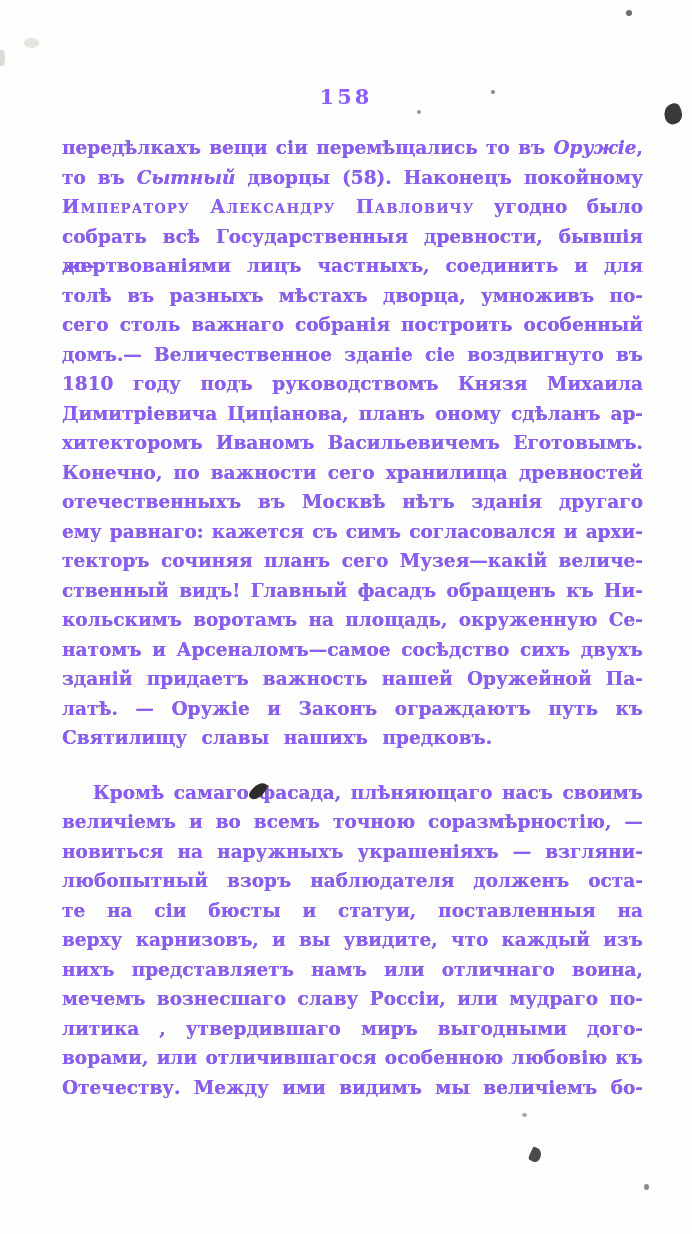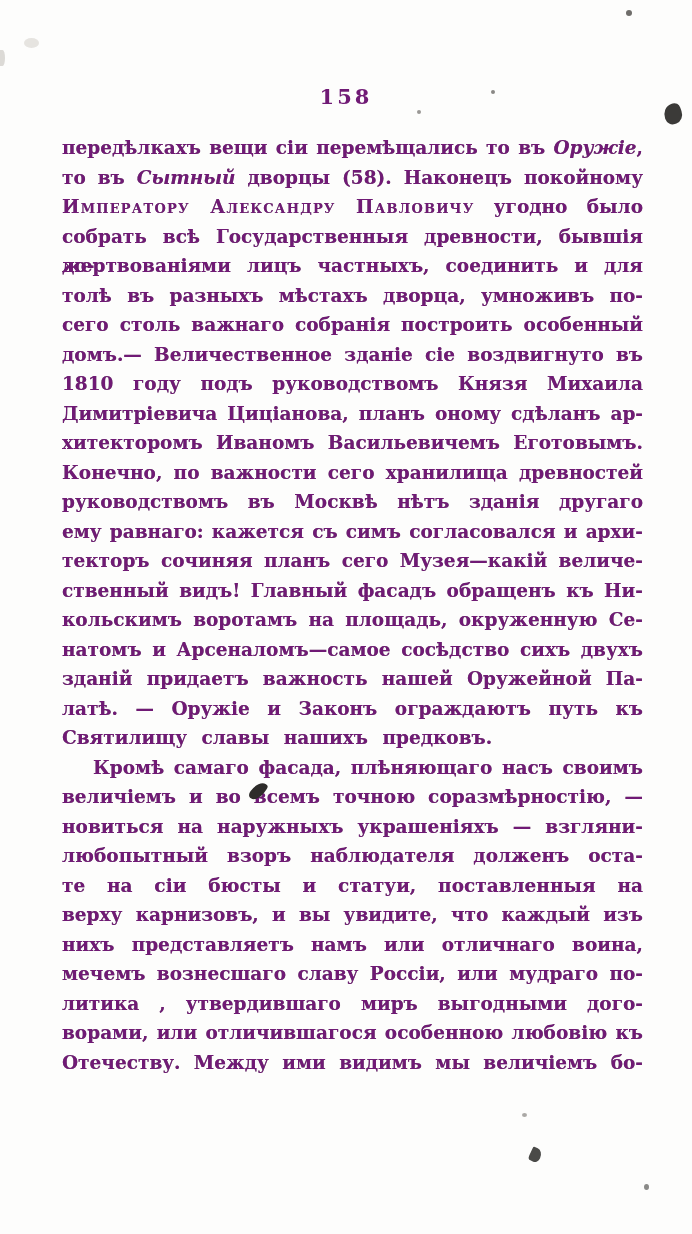--- a/index.html
+++ b/index.html
@@ -6,21 +6,21 @@
   html, body { margin: 0; padding: 0; }
   body {
     width: 692px; height: 1234px;
     background: #ffffff;
     font-family: "DejaVu Serif", "Liberation Serif", serif;
   }
   .page {
     position: relative;
     width: 692px; height: 1234px;
     background: #fdfdfc;
-    color: #701a75;
+    color: #8b5cf6;
     overflow: hidden;
   }
   .page-number {
     position: absolute;
     top: 84px; left: 0; width: 692px;
     text-align: center;
     font-size: 21px;
     font-weight: bold;
     letter-spacing: 3px;
   }
@@ -35,21 +35,21 @@
   .line {
     height: 29.5px;
     line-height: 29.5px;
     text-align: justify;
     text-align-last: justify;
   }
   .line.para-end {
     text-align-last: left;
     word-spacing: 8px;
   }
-  .line.indent { text-indent: 31px; }
+  .line.indent { text-indent: 31px; margin-top: 25px; }
   .italic { font-style: italic; }
   .smallcaps { font-variant: small-caps; letter-spacing: 1.2px; }
   .artifact { position: absolute; }
 </style>
 </head>
 <body>
 
 <div class="page">
   <div class="page-number">158</div>
 
@@ -59,21 +59,21 @@
       <div class="line"><span class="smallcaps">Императору Александру Павловичу</span><span> угодно было</span></div>
       <div class="line"><span>собрать всѣ Государственныя древности, бывшія до-</span></div>
       <div class="line"><span>жертвованіями лицъ частныхъ, соединить и для</span></div>
       <div class="line"><span>толѣ въ разныхъ мѣстахъ дворца, умноживъ по-</span></div>
       <div class="line"><span>сего столь важнаго собранія построить особенный</span></div>
       <div class="line"><span>домъ.— Величественное зданіе сіе воздвигнуто въ</span></div>
       <div class="line"><span>1810 году подъ руководствомъ Князя Михаила</span></div>
       <div class="line"><span>Димитріевича Циціанова, планъ оному сдѣланъ ар-</span></div>
       <div class="line"><span>хитекторомъ Иваномъ Васильевичемъ Еготовымъ.</span></div>
       <div class="line"><span>Конечно, по важности сего хранилища древностей</span></div>
-      <div class="line"><span>руководствомъ въ Москвѣ нѣтъ зданія другаго</span></div>
+      <div class="line"><span>отечественныхъ въ Москвѣ нѣтъ зданія другаго</span></div>
       <div class="line"><span>ему равнаго: кажется съ симъ согласовался и архи-</span></div>
       <div class="line"><span>текторъ сочиняя планъ сего Музея—какій величе-</span></div>
       <div class="line"><span>ственный видъ! Главный фасадъ обращенъ къ Ни-</span></div>
       <div class="line"><span>кольскимъ воротамъ на площадь, окруженную Се-</span></div>
       <div class="line"><span>натомъ и Арсеналомъ—самое сосѣдство сихъ двухъ</span></div>
       <div class="line"><span>зданій придаетъ важность нашей Оружейной Па-</span></div>
       <div class="line"><span>латѣ. — Оружіе и Законъ ограждаютъ путь къ</span></div>
       <div class="line para-end"><span>Святилищу славы нашихъ предковъ.</span></div>
       <div class="line indent"><span>Кромѣ самаго фасада, плѣняющаго насъ своимъ</span></div>
       <div class="line"><span>величіемъ и во всемъ точною соразмѣрностію, —</span></div>

